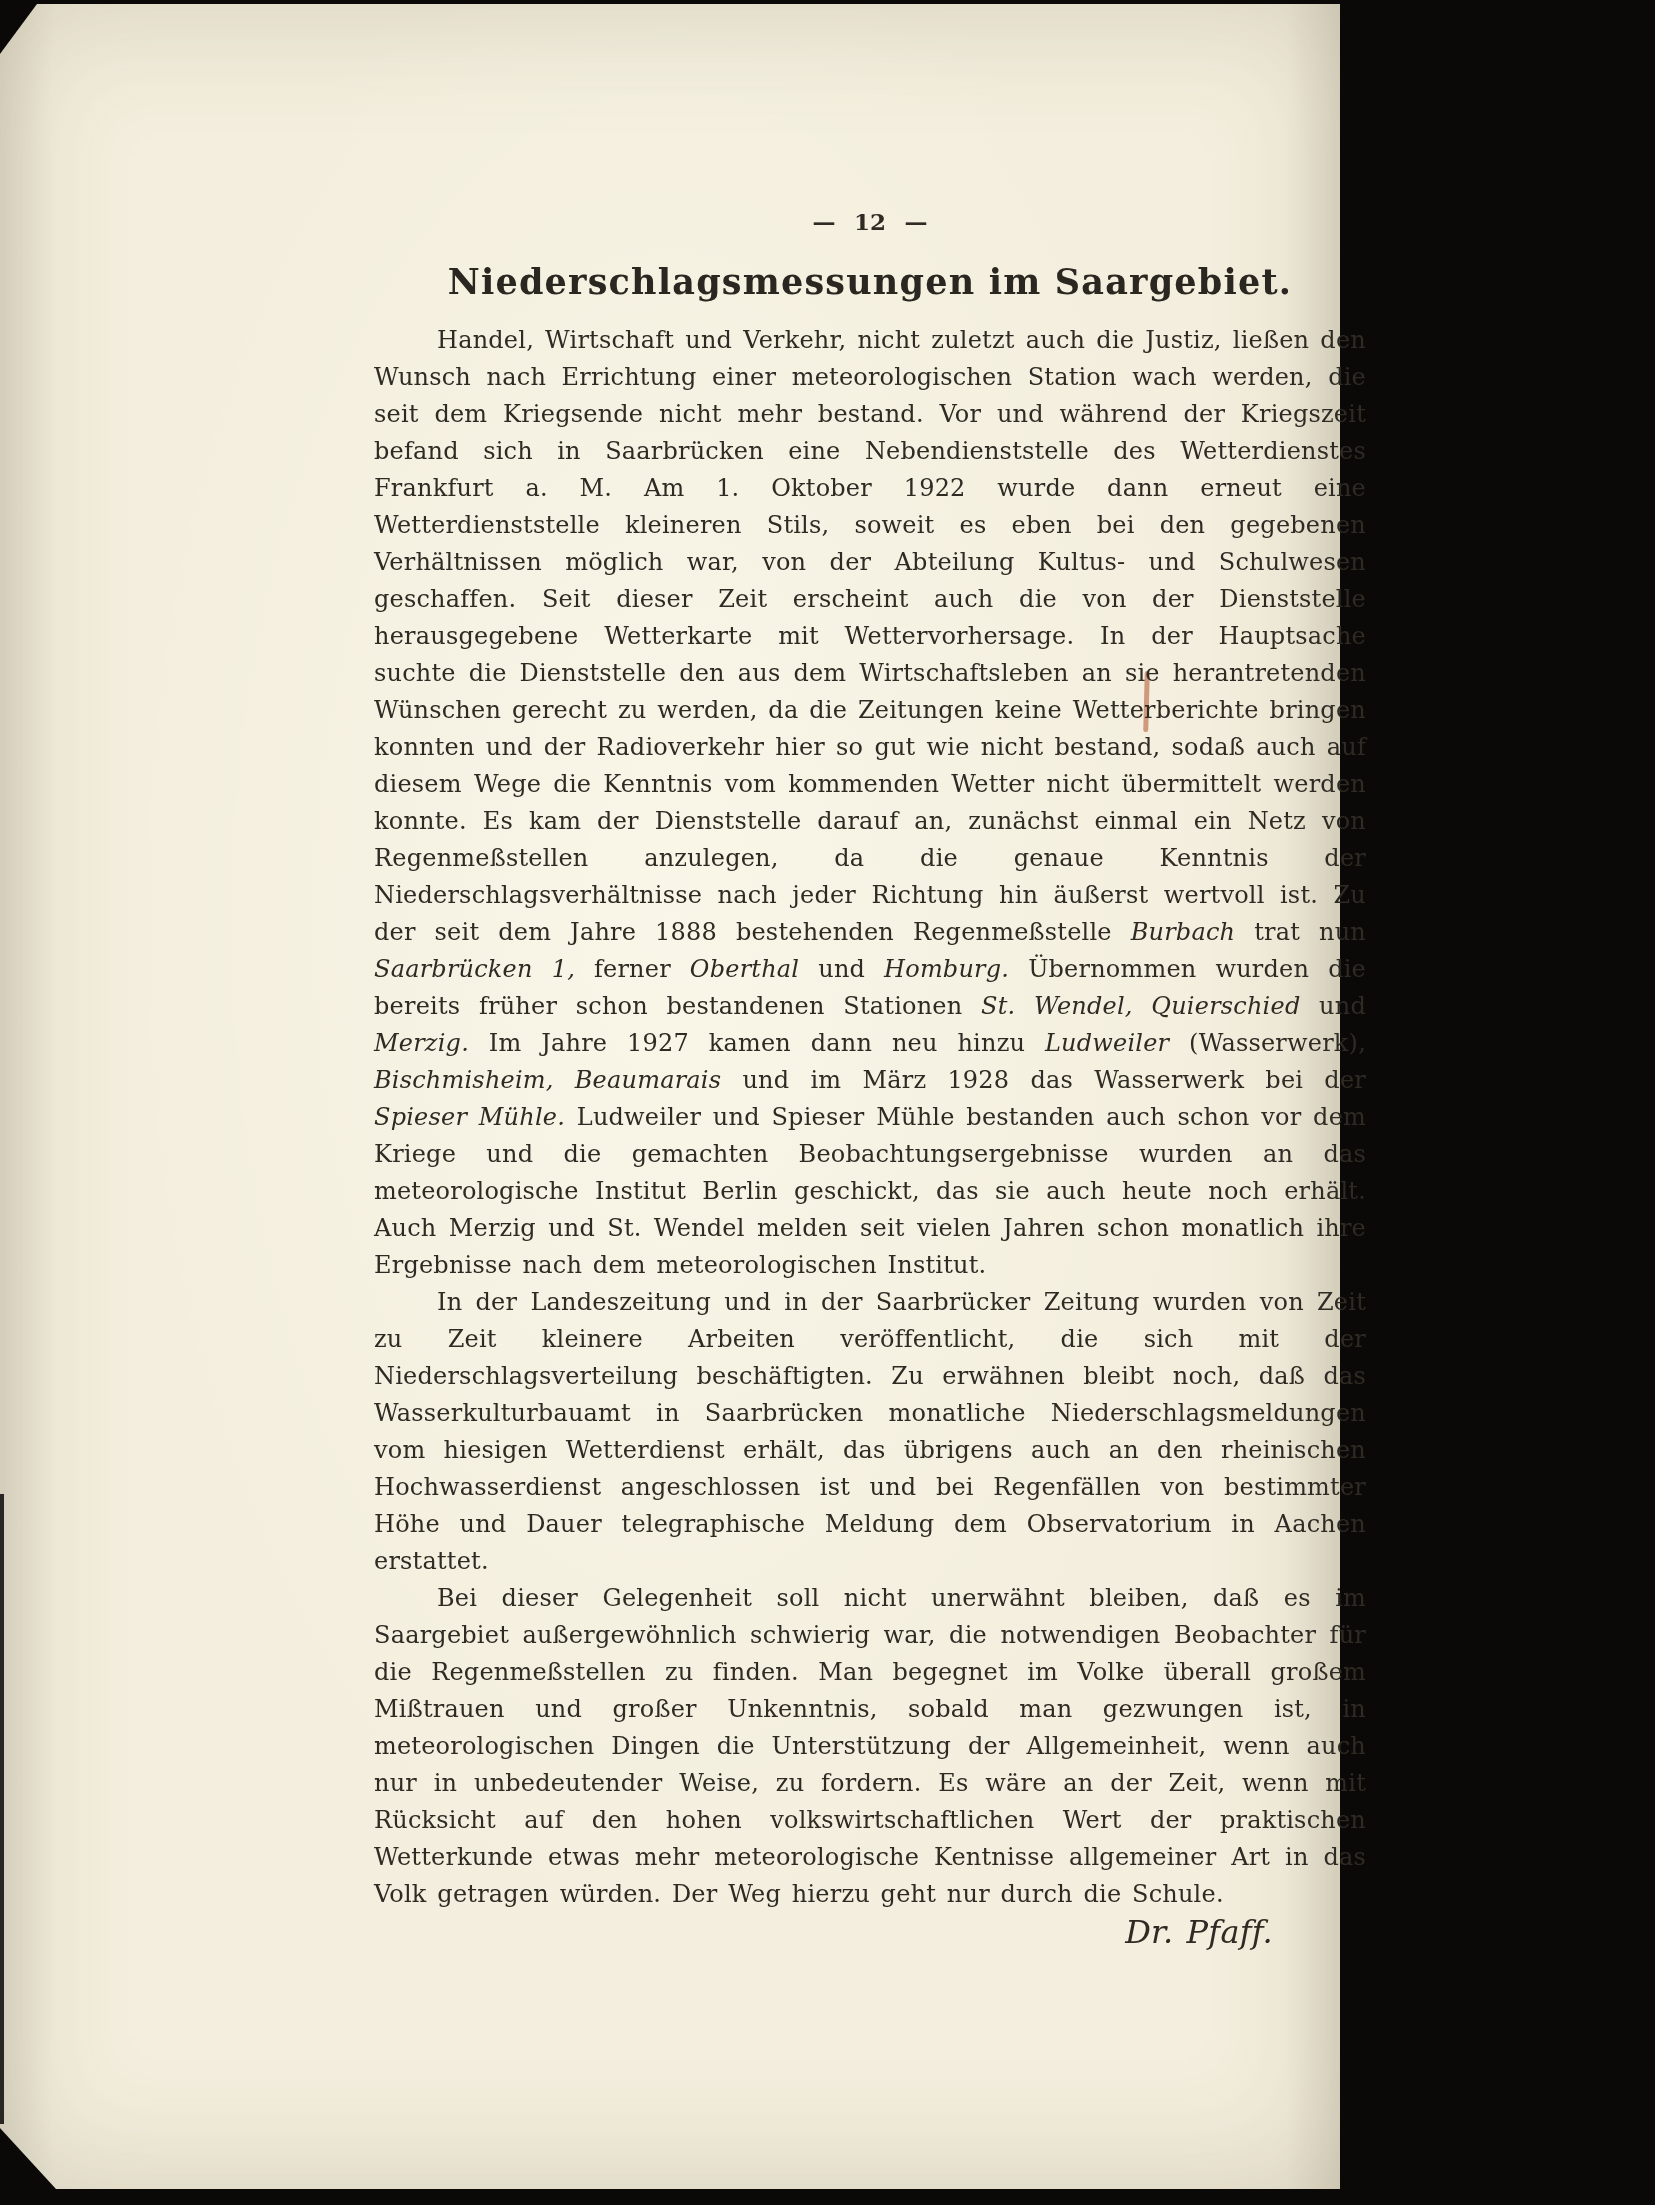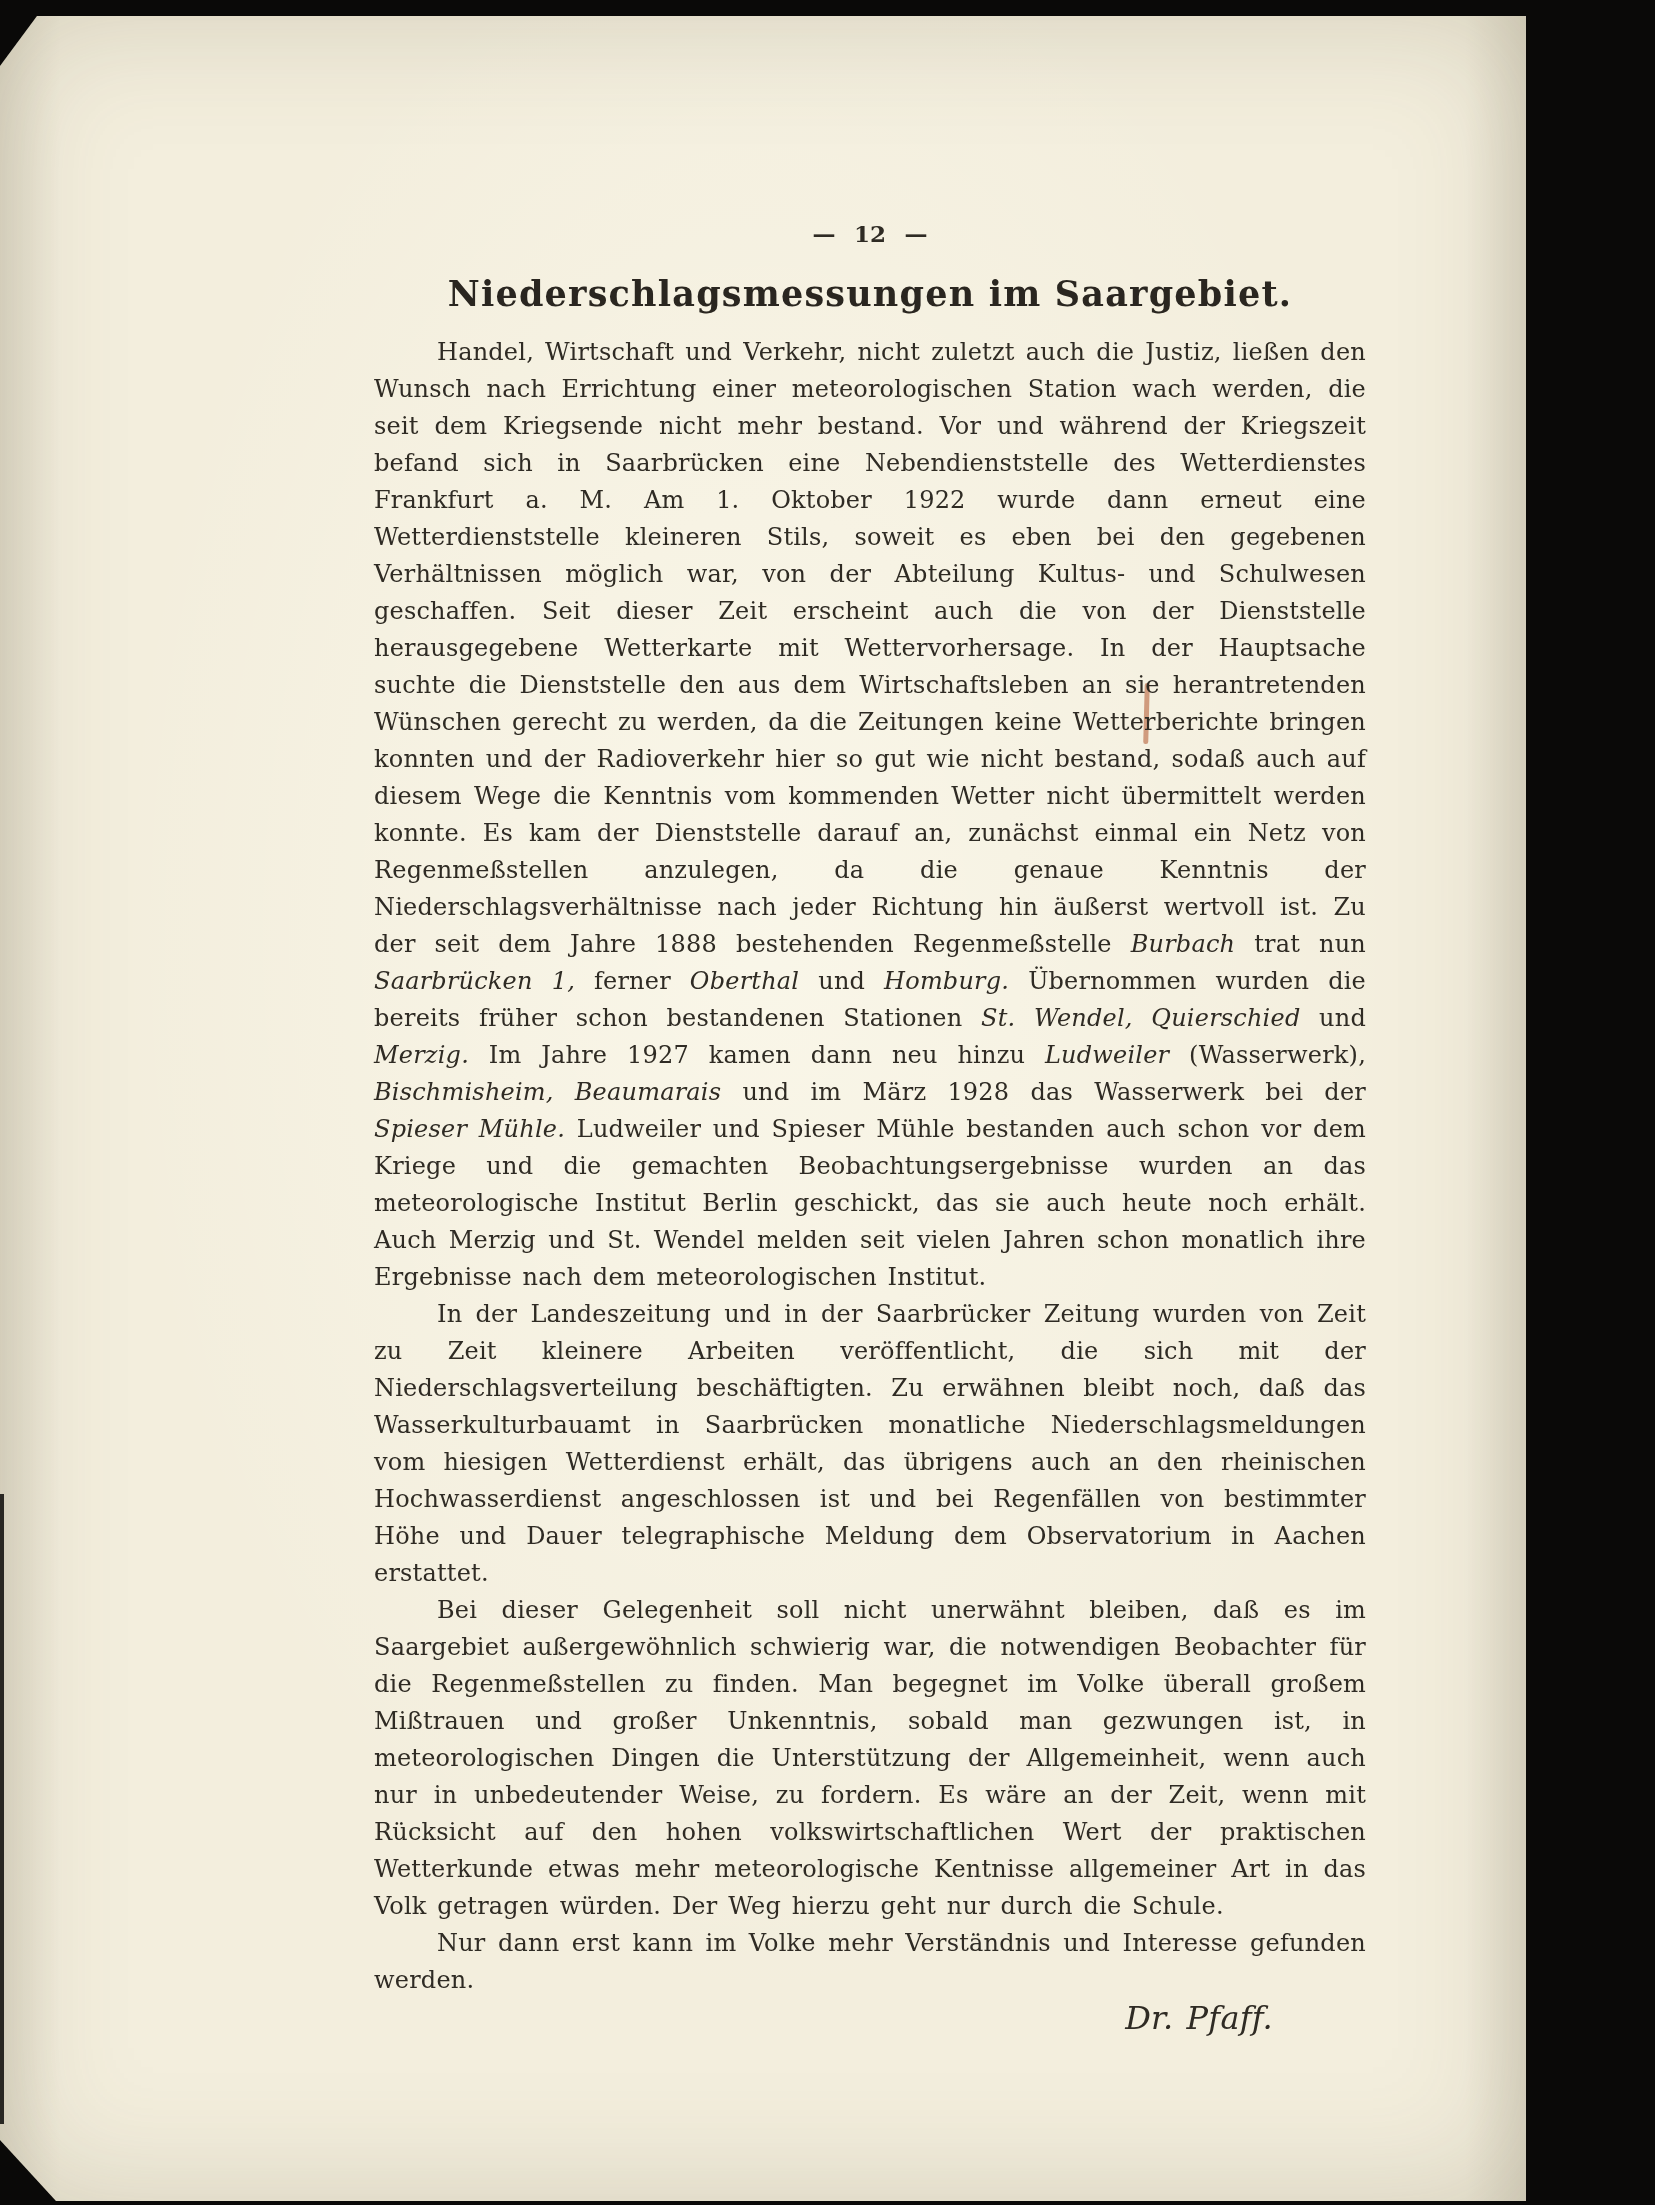--- a/index.html
+++ b/index.html
@@ -10,22 +10,22 @@
     width: 1655px;
     height: 2205px;
     position: relative;
     background: #0a0908;
     overflow: hidden;
     font-family: "DejaVu Serif", "Liberation Serif", serif;
   }
   .page {
     position: absolute;
     left: 0;
-    top: 16px;
-    width: 1526px;
+    top: 4px;
+    width: 1340px;
     height: 2185px;
     background:
       radial-gradient(ellipse at 50% 42%, rgba(255,253,242,0.55) 0%, rgba(244,239,223,0.0) 60%),
       linear-gradient(90deg, rgba(70,60,40,0.10) 0%, rgba(70,60,40,0.0) 4%, rgba(70,60,40,0.0) 96%, rgba(70,60,40,0.10) 100%),
       #f3eedd;
     box-shadow: inset 0 0 128px rgba(95,85,55,0.22);
     clip-path: polygon(
       37px 0,
       1602px 0,
       1655px 63px,
@@ -108,19 +108,18 @@
 
 <div class="page">
   <div class="stain"></div>
   <div class="content">
     <div class="page-number">— 12 —</div>
     <h1 class="title">Niederschlagsmessungen im Saargebiet.</h1>
     <div class="body-text">
       <p class="para"><span>Handel, Wirtschaft und Verkehr, nicht zuletzt auch die Justiz, ließen den Wunsch nach Errichtung einer meteorologischen Station wach werden, die seit dem Kriegsende nicht mehr bestand.  Vor und während der Kriegszeit befand sich in Saarbrücken eine Nebendienststelle des Wetterdienstes Frankfurt a. M.  Am 1. Oktober 1922 wurde dann erneut eine Wetterdienststelle kleineren Stils, soweit es eben bei den gegebenen Verhältnissen möglich war, von der Abteilung Kultus- und Schulwesen geschaffen. Seit dieser Zeit erscheint auch die von der Dienststelle herausgegebene Wetterkarte mit Wettervorhersage.  In der Hauptsache suchte die Dienststelle den aus dem Wirtschaftsleben an sie herantretenden Wünschen gerecht zu werden, da die Zeitungen keine Wetterberichte bringen konnten und der Radioverkehr hier so gut wie nicht bestand, sodaß auch auf diesem Wege die Kenntnis vom kommenden Wetter nicht übermittelt werden konnte.  Es kam der Dienststelle darauf an, zunächst einmal ein Netz von Regenmeßstellen anzulegen, da die genaue Kenntnis der Niederschlagsverhältnisse nach jeder Richtung hin äußerst wertvoll ist. Zu der seit dem Jahre 1888 bestehenden Regenmeßstelle </span><em>Burbach</em><span> trat nun </span><em>Saarbrücken 1,</em><span> ferner </span><em>Oberthal</em><span> und </span><em>Homburg.</em><span>  Übernommen wurden die bereits früher schon bestandenen Stationen </span><em>St. Wendel, Quierschied</em><span> und </span><em>Merzig.</em><span> Im Jahre 1927 kamen dann neu hinzu </span><em>Ludweiler</em><span> (Wasserwerk), </span><em>Bischmisheim, Beaumarais</em><span> und im März 1928 das Wasserwerk bei der </span><em>Spieser Mühle.</em><span>  Ludweiler und Spieser Mühle bestanden auch schon vor dem Kriege und die gemachten Beobachtungsergebnisse wurden an das meteorologische Institut Berlin geschickt, das sie auch heute noch erhält.  Auch Merzig und St. Wendel melden seit vielen Jahren schon monatlich ihre Ergebnisse nach dem meteorologischen Institut.</span></p>
       <p class="para"><span>In der Landeszeitung und in der Saarbrücker Zeitung wurden von Zeit zu Zeit kleinere Arbeiten veröffentlicht, die sich mit der Niederschlagsverteilung beschäftigten. Zu erwähnen bleibt noch, daß das Wasserkulturbauamt in Saarbrücken monatliche Niederschlagsmeldungen vom hiesigen Wetterdienst erhält, das übrigens auch an den rheinischen Hochwasserdienst angeschlossen ist und bei Regenfällen von bestimmter Höhe und Dauer telegraphische Meldung dem Observatorium in Aachen erstattet.</span></p>
       <p class="para"><span>Bei dieser Gelegenheit soll nicht unerwähnt bleiben, daß es im Saargebiet außergewöhnlich schwierig war, die notwendigen Beobachter für die Regenmeßstellen zu finden.  Man begegnet im Volke überall großem Mißtrauen und großer Unkenntnis, sobald man gezwungen ist, in meteorologischen Dingen die Unterstützung der Allgemeinheit, wenn auch nur in unbedeutender Weise, zu fordern.  Es wäre an der Zeit, wenn mit Rücksicht auf den hohen volkswirtschaftlichen Wert der praktischen Wetterkunde etwas mehr meteorologische Kentnisse allgemeiner Art in das Volk getragen würden.  Der Weg hierzu geht nur durch die Schule.</span></p>
-      <p class="para"><span>Nur dann erst kann im Volke mehr Verständnis und Interesse gefunden werden.</span></p>
       <p class="signature">Dr. Pfaff.</p>
     </div>
   </div>
 </div>
 <div class="edge-artifact"></div>
 
 
 </body></html>

